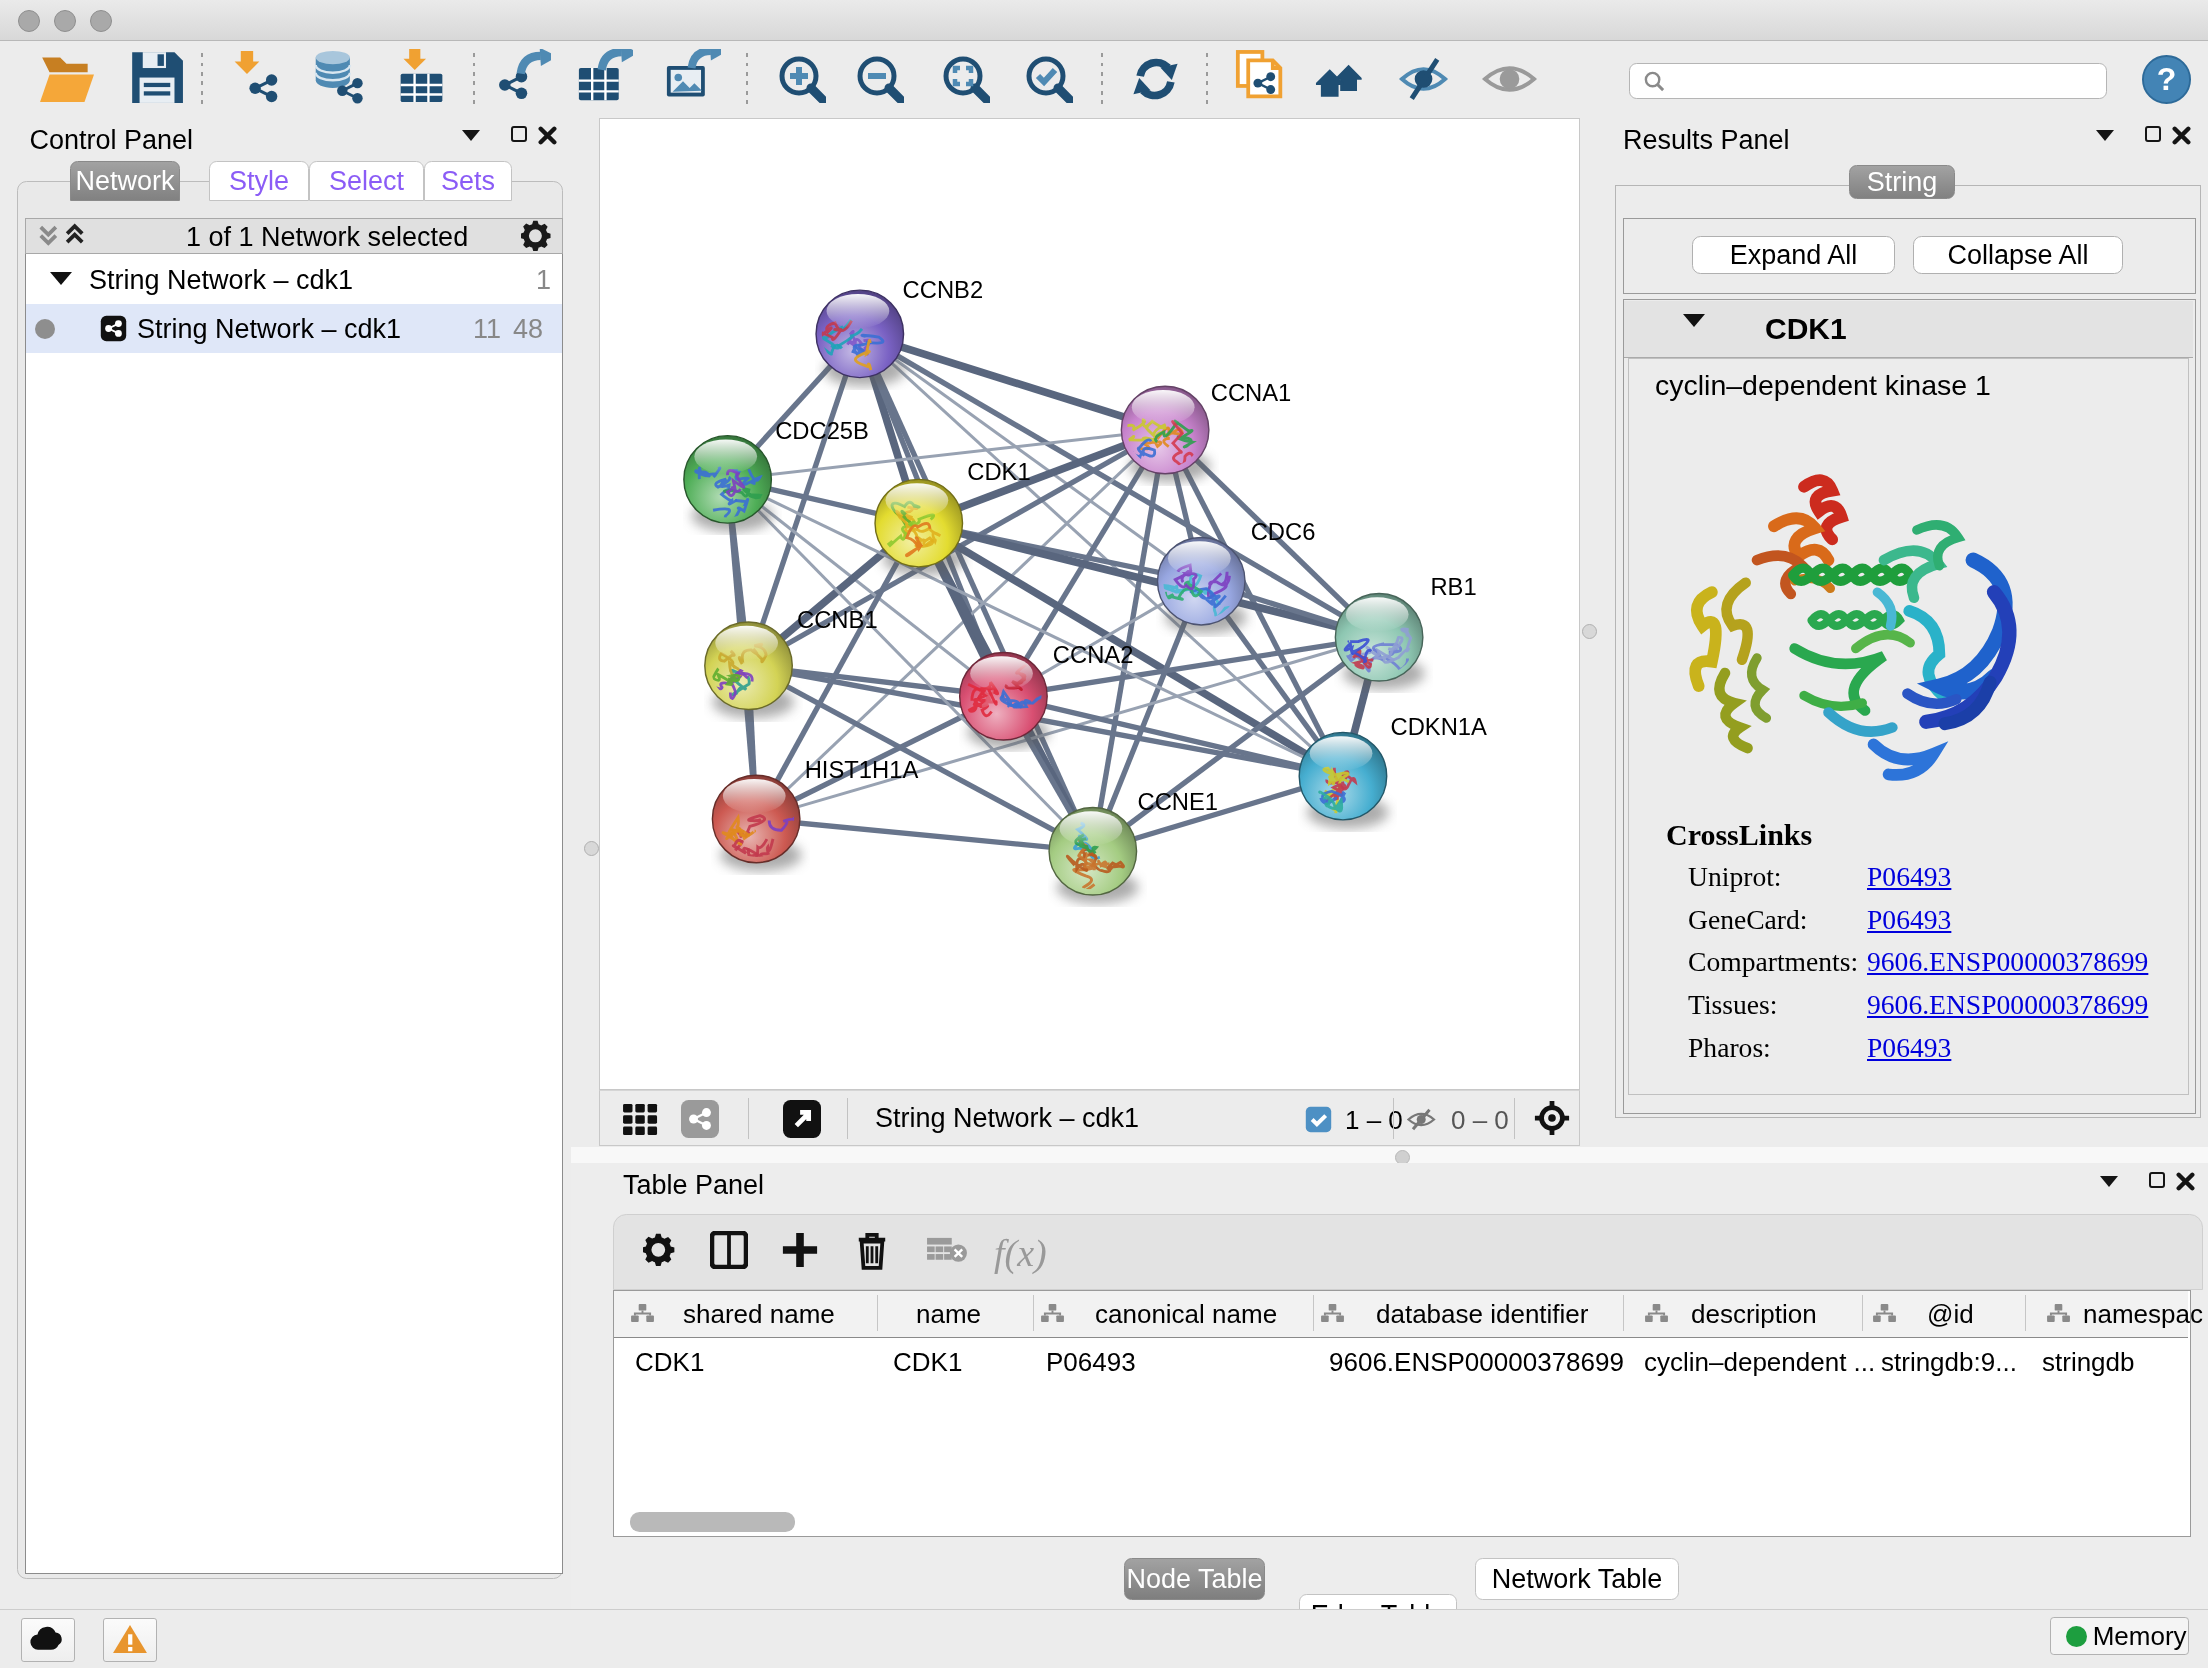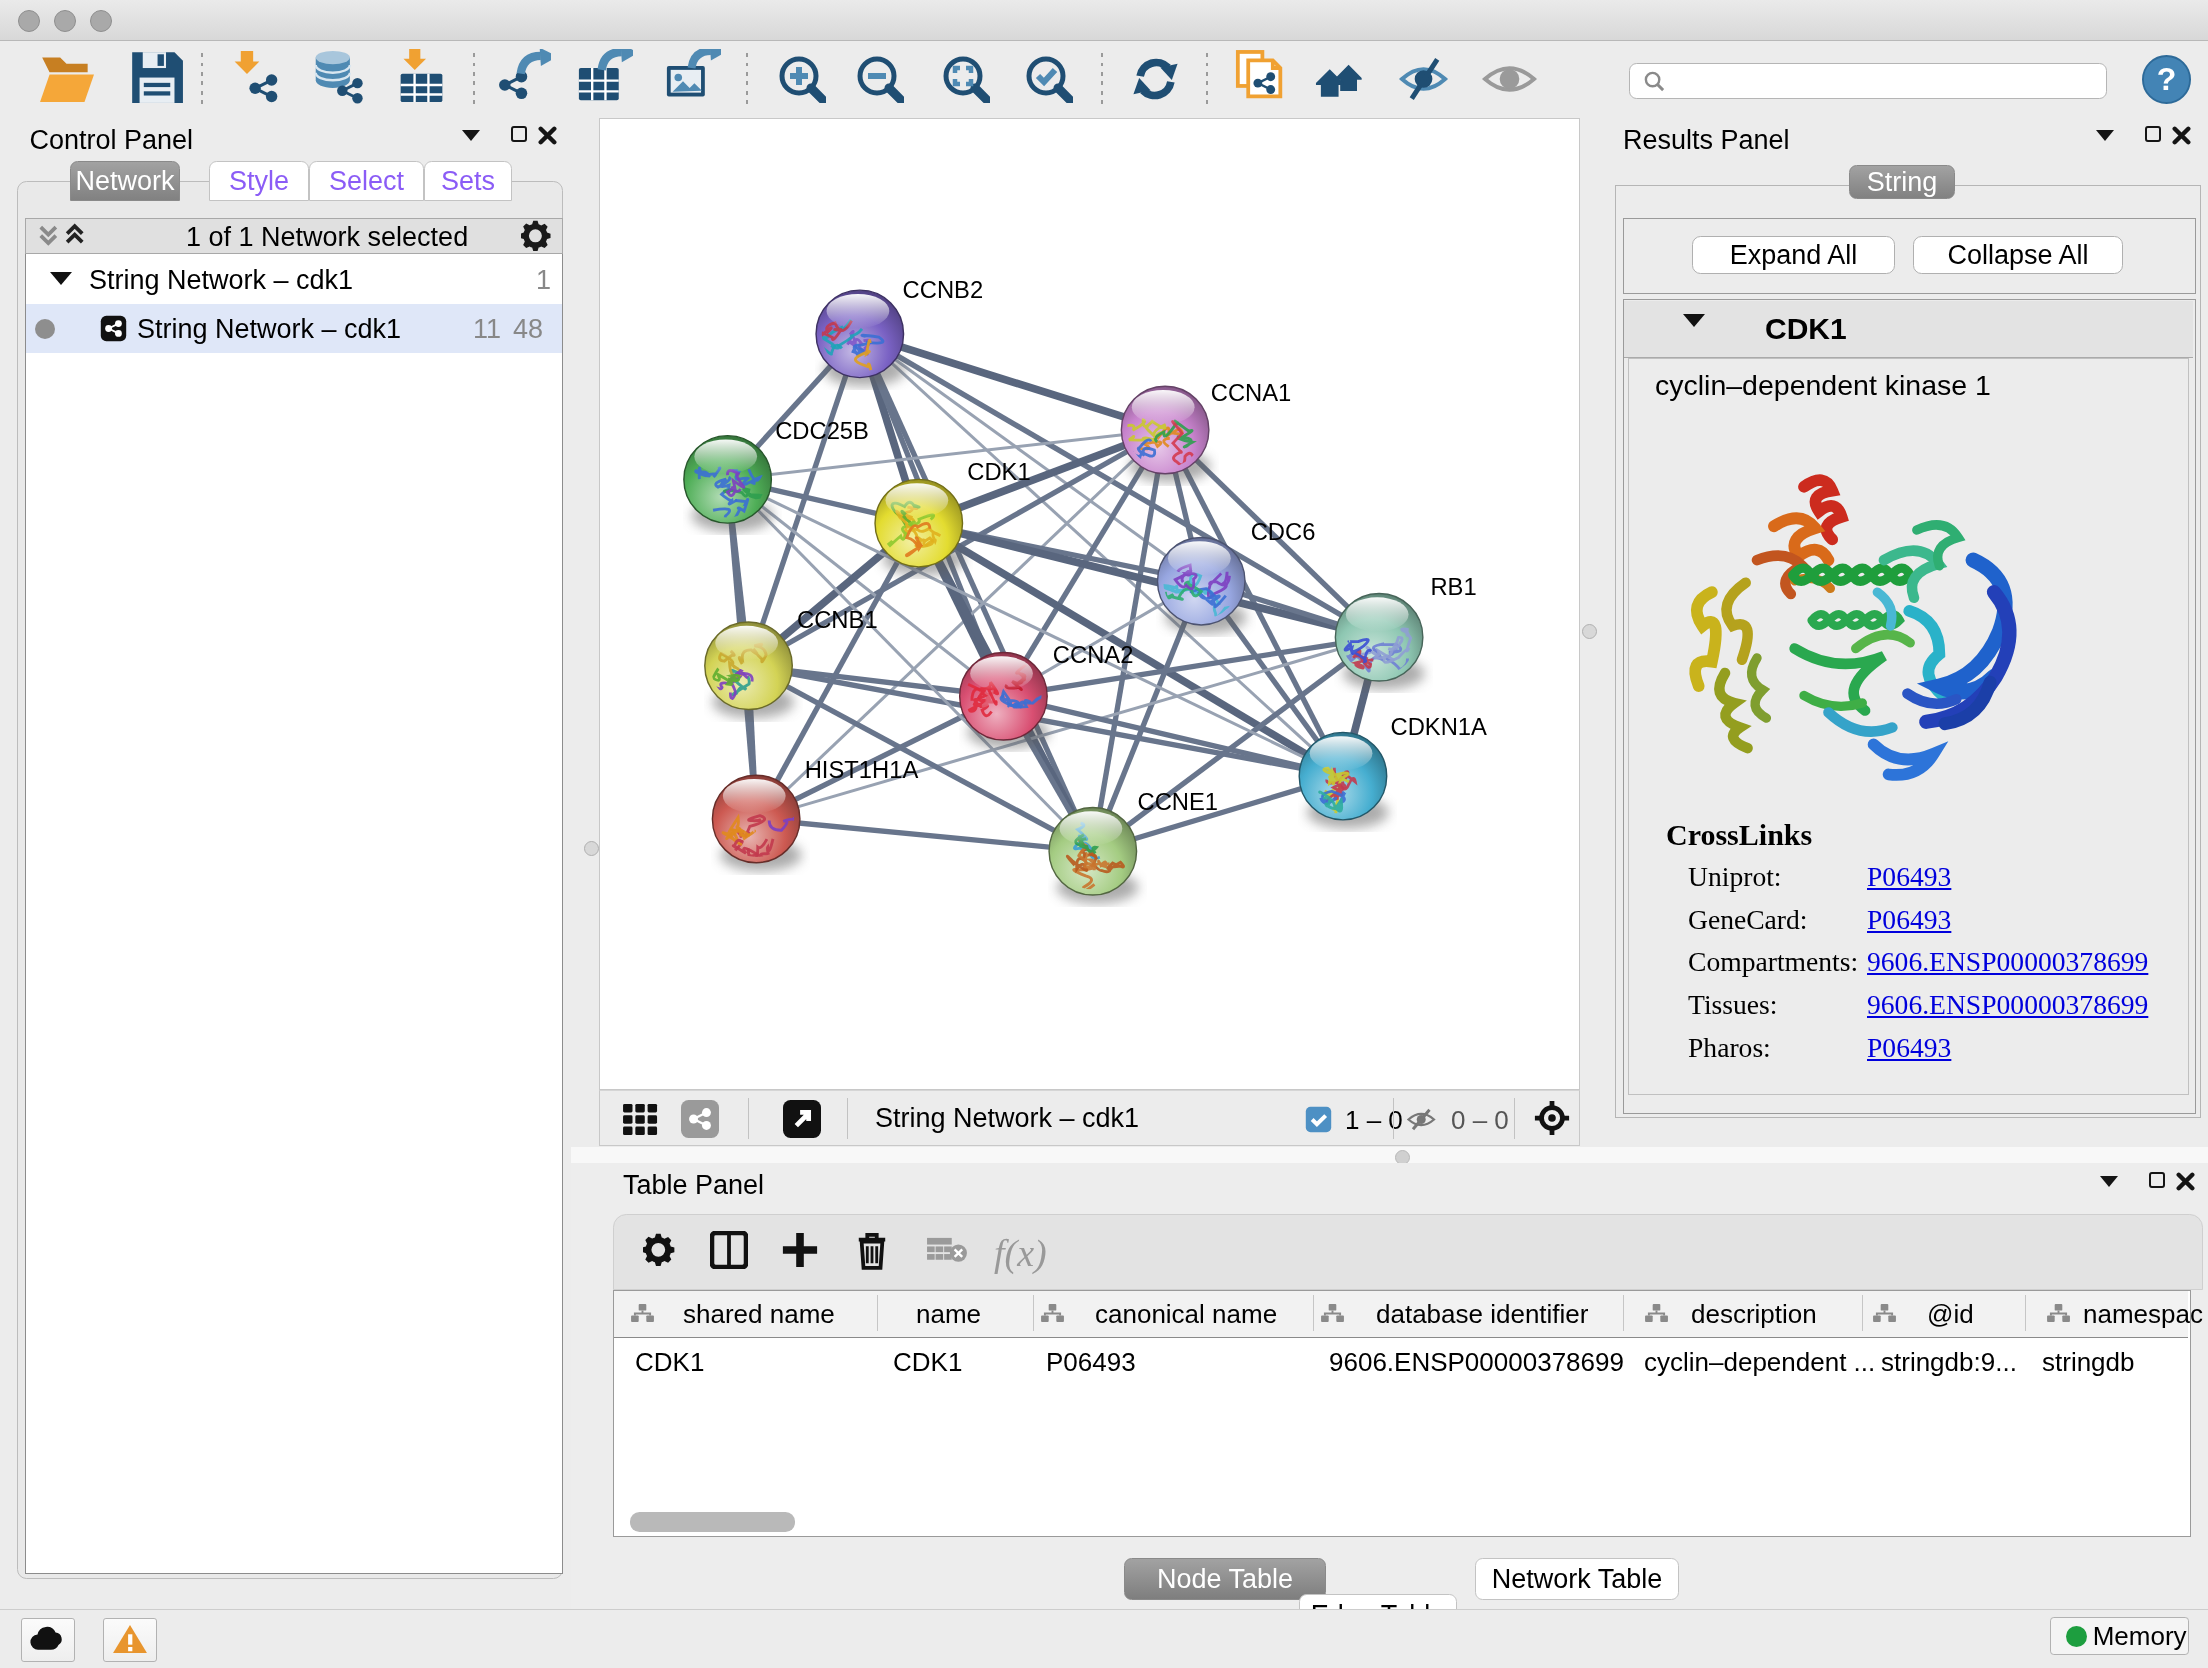--- a/index.html
+++ b/index.html
@@ -771,21 +771,21 @@
   </svg>
 <div class="abs hlbl" style="left:2083px;top:1299px;position:absolute">namespac</div>
 <div class="abs" style="left:635px;top:1347px;font-size:26px">CDK1</div>
 <div class="abs" style="left:893px;top:1347px;font-size:26px">CDK1</div>
 <div class="abs" style="left:1046px;top:1347px;font-size:26px">P06493</div>
 <div class="abs" style="left:1329px;top:1347px;font-size:26px">9606.ENSP00000378699</div>
 <div class="abs" style="left:1644px;top:1347px;font-size:26px">cyclin–dependent ...</div>
 <div class="abs" style="left:1881px;top:1347px;font-size:26px">stringdb:9...</div>
 <div class="abs" style="left:2042px;top:1347px;font-size:26px">stringdb</div>
 <div class="abs" style="left:630px;top:1512px;width:165px;height:20px;background:#b9b9b9;border-radius:9.5px"></div>
-<div class="btab btabsel" style="left:1124px;width:202px;border-radius:7.6px;">Node Table</div>
+<div class="btab btabsel" style="left:1124px;width:141px;border-radius:7.6px;">Node Table</div>
 <div class="btab" style="left:1299px;width:158px;border-radius:7.6px;margin-top:36px;">Edge Table</div>
 <div class="btab" style="left:1475px;width:204px;border-radius:7.6px;">Network Table</div>
 <div id="statusbar">
     <div class="sbtn" style="left:21px"><svg width="38" height="28.5" viewBox="0 0 40 30" style="margin-top:6.7px">
         <path d="M10 26 a8 8 0 0 1 -1-16 a10 10 0 0 1 19-2 a7 7 0 0 1 3 13 q-2 5 -8 5 z" fill="#111"></path>
       </svg></div>
     <div class="sbtn" style="left:103px"><svg width="38" height="32" viewBox="0 0 40 34" style="margin-top:4.8px">
         <path d="M20 2 L38 32 H2 z" fill="#e8952e"></path>
         <rect x="18" y="12" width="4.5" height="11" fill="#fff"></rect>
         <rect x="18" y="25.5" width="4.5" height="4.5" fill="#fff"></rect>

